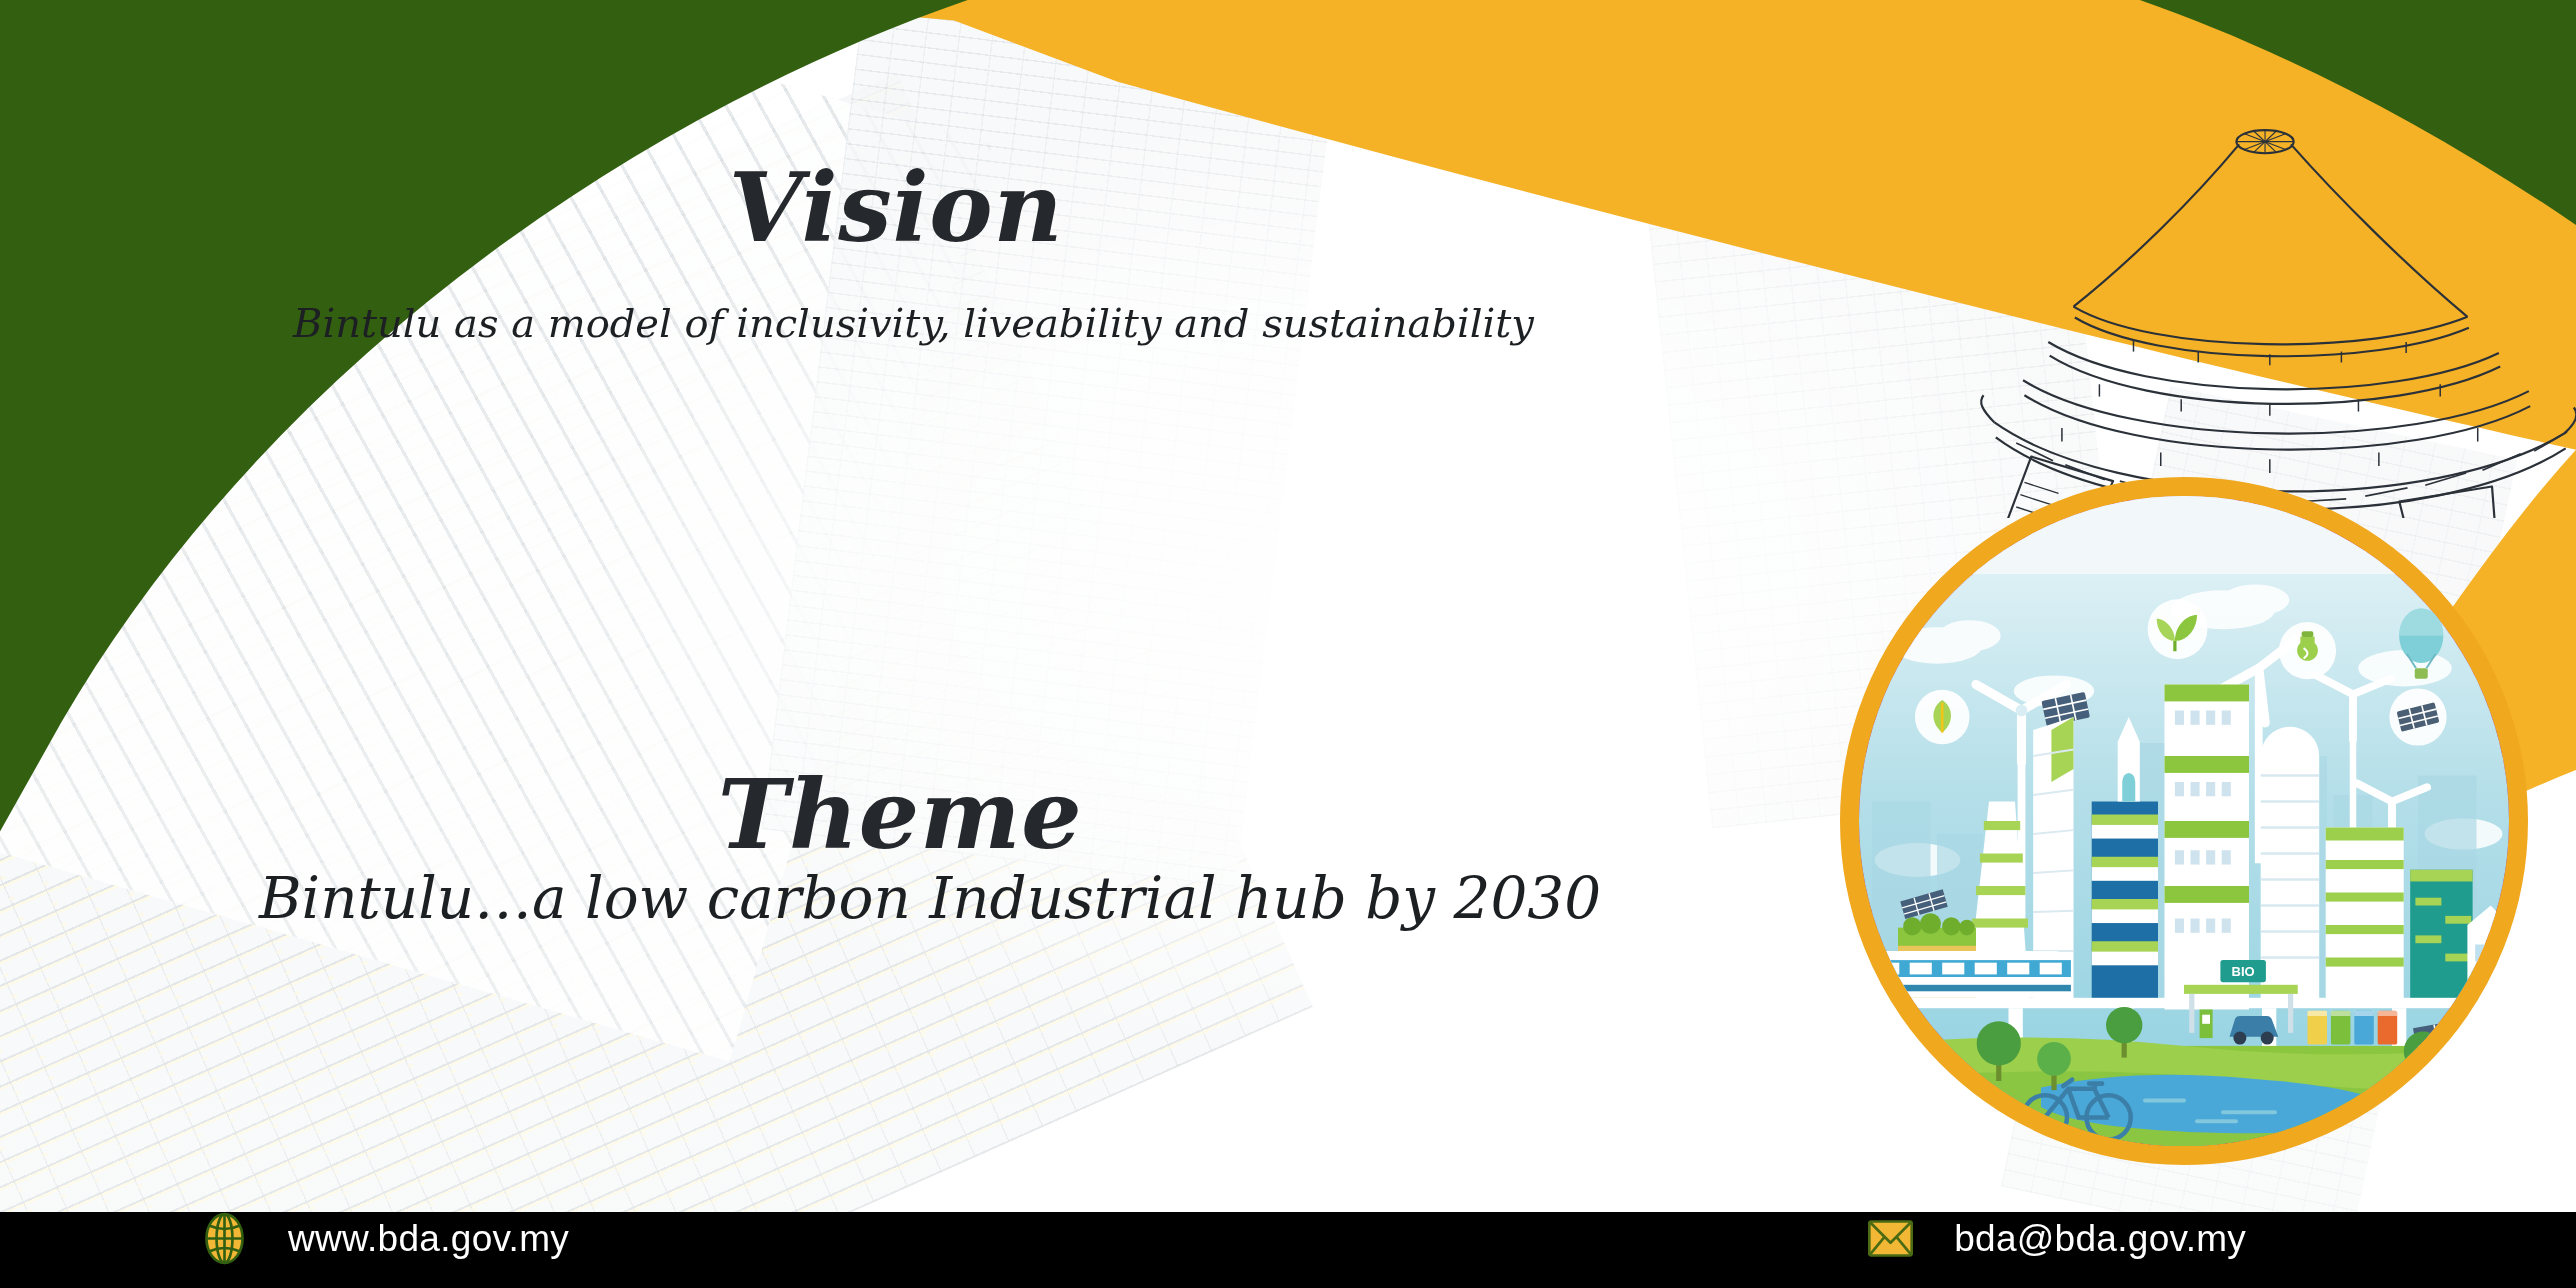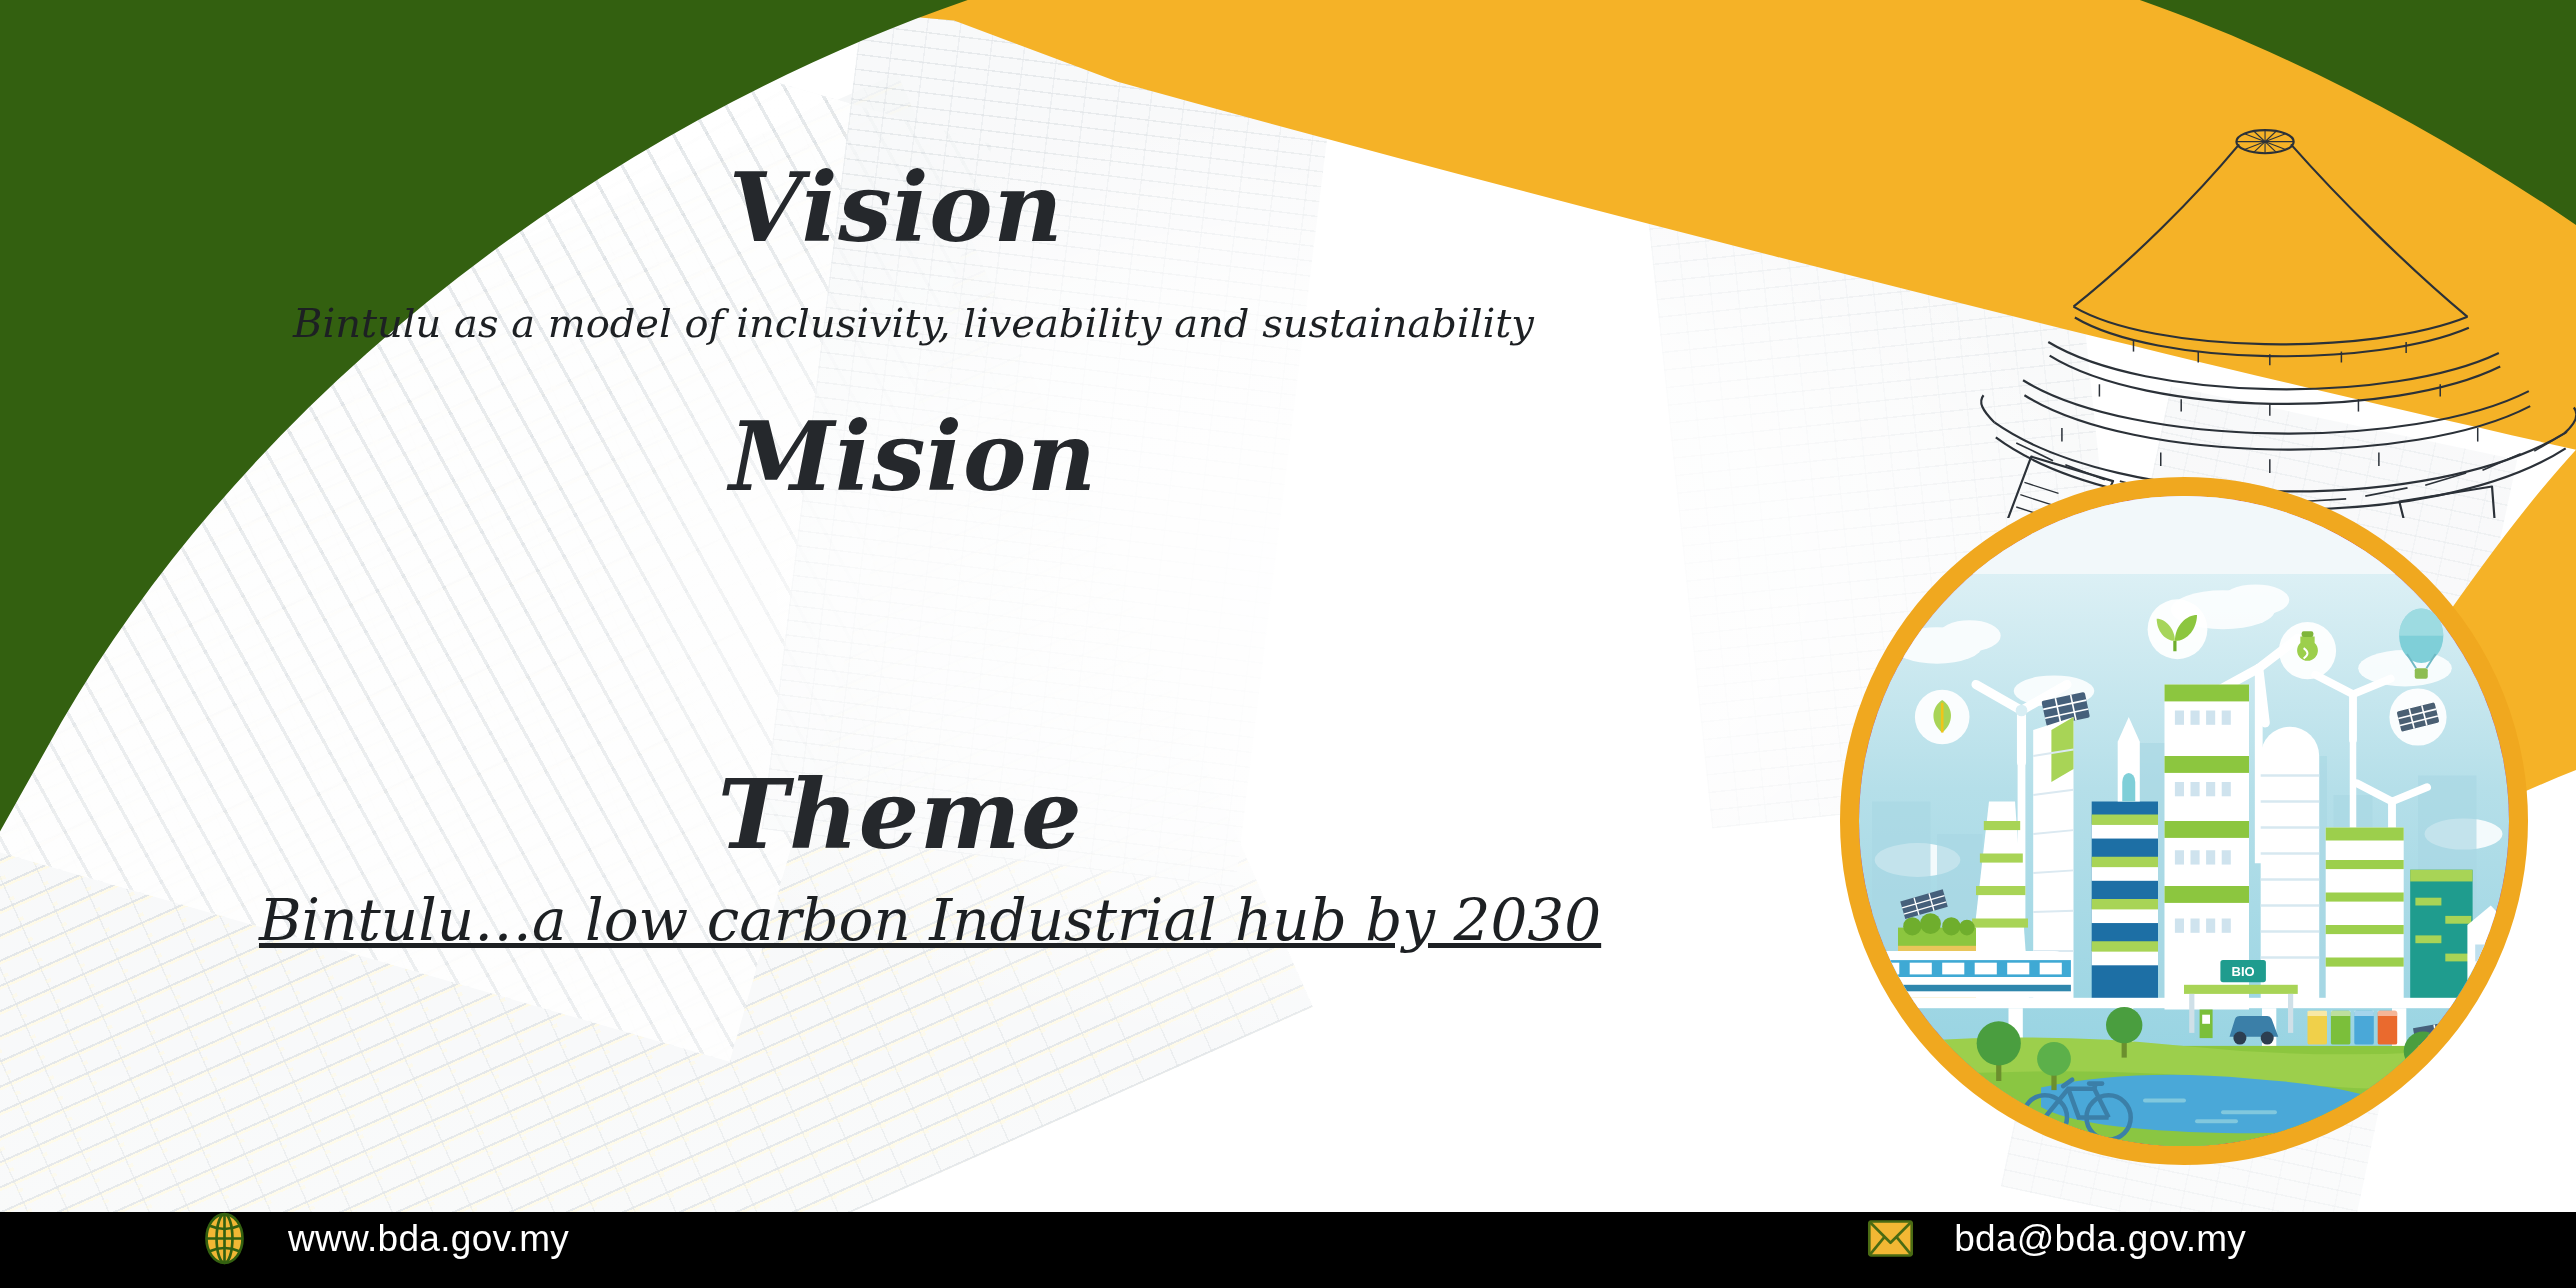--- a/index.html
+++ b/index.html
@@ -121,21 +121,21 @@
   }
 
   #vision-heading  { position:absolute; left:487px; top:160px; width:818px; font-size:95px; }
   #vision-text     { position:absolute; left:150px; top:302px; width:1527px; font-size:40px; }
 
   #mission-heading { position:absolute; left:504px; top:409px; width:818px; font-size:95px; }
   .mission-lines   { position:absolute; left:102px; top:517px; width:1636px; }
   .mission-lines .body-line { font-size:58px; margin-bottom:13px; }
 
   #theme-heading   { position:absolute; left:491px; top:767px; width:818px; font-size:95px;font-style:italic; }
-  #theme-text      { position:absolute; left:259px; top:890px; width:1227px; font-size:58px;text-decoration:underline; }
+  #theme-text      { position:absolute; left:259px; top:868px; width:1227px; font-size:58px; }
 
   
   .footer{
     position:absolute; left:0; top:1212px; width:2576px; height:92px;
     background:#000000;
     display:flex; align-items:flex-start;
   }
   .contact{ display:flex; align-items:center; }
   .contact-web{ margin-left:198px; }
   .contact-mail{ margin-left:1295px;text-decoration:underline; }
@@ -588,21 +588,20 @@
         <path d="M -16,-22 L -2,-32" stroke-linecap="round"></path>
       </g>
     </svg>
   </div>
 
   <div class="content">
 
     <div class="heading" id="vision-heading">Vision</div>
     <div class="body-line" id="vision-text">Bintulu as a model of inclusivity, liveability and sustainability</div>
 
-    <div class="heading" id="mission-heading">Mision</div>
 
     <div class="heading" id="theme-heading">Theme</div>
     <div class="body-line" id="theme-text">Bintulu…a low carbon Industrial hub by 2030</div>
   </div>
 
   <div class="footer">
 
     <div class="contact contact-web">
       <svg class="icon-box" viewBox="0 0 100 100">
         <ellipse cx="50" cy="50" rx="34" ry="46" fill="#F2B734"></ellipse>

